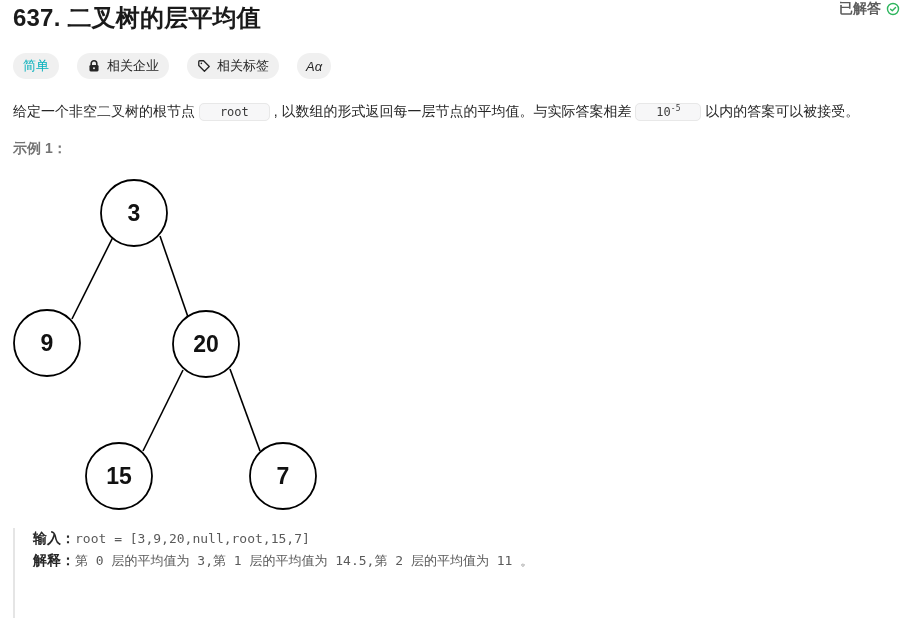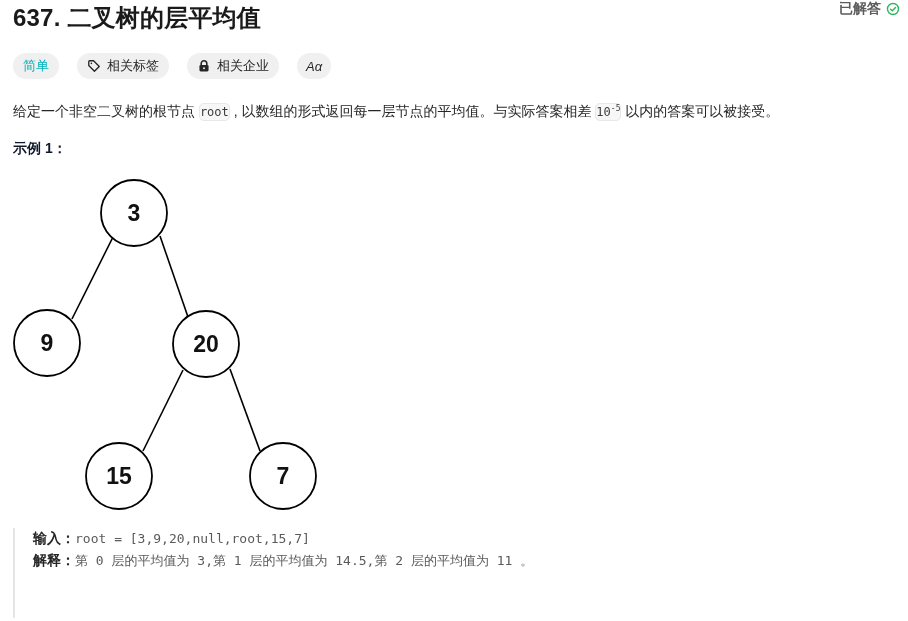--- a/index.html
+++ b/index.html
@@ -11,24 +11,24 @@
   .solved { display: flex; align-items: center; gap: 5px; font-size: 14px; color: #5c5c5c; margin-top: -2px; font-weight: bold; }
   .solved svg { width: 14px; height: 14px; }
 
   .tags { position: absolute; left: 13px; top: 53px; display: flex; gap: 18px; }
   .tag { height: 26px; border-radius: 13px; background: #f0f0f0; display: flex; align-items: center; padding: 0 10px; font-size: 13px; color: #262626; gap: 6px; cursor: pointer; }
   .tag.easy { color: #00afbb; }
   .tag svg { width: 14px; height: 14px; }
   .tag.lang { padding: 0 9px; font-size: 13px; font-style: italic; }
 
   .desc { position: absolute; left: 13px; top: 98px; font-size: 14px; color: #262626; white-space: nowrap; line-height: 22px; }
-  .code { font-family: "DejaVu Sans Mono", "Liberation Mono", monospace; font-size: 12px; background: #f7f7f8; border: 1px solid #e8e8e8; border-radius: 5px; padding: 1px 0; color: #3c3c3c; }
+  .code { font-family: "DejaVu Sans Mono", "Liberation Mono", monospace; font-size: 12px; background: #f7f7f8; border: 1px solid #e8e8e8; border-radius: 5px; padding: 1px 20px; color: #3c3c3c; }
   .code sup { font-size: 8px; vertical-align: 5px; }
 
-  .example-title { position: absolute; left: 13px; top: 140px; font-size: 14px; font-weight: bold; color: #0f172a; }
+  .example-title { position: absolute; left: 13px; top: 140px; font-size: 14px; font-weight: bold; color: #737373; }
 
   .tree { position: absolute; left: 0; top: 170px; width: 330px; height: 350px; }
 
   .example-box { position: absolute; left: 13px; top: 528px; border-left: 2px solid #e5e5e5; padding-left: 18px; font-family: "DejaVu Sans Mono", "Liberation Mono", monospace; font-size: 13px; color: #5a5a5a; line-height: 21.5px; height: 90px; }
   .example-box .lbl { font-family: "Liberation Sans", "DejaVu Sans", sans-serif; font-weight: bold; color: #262626; font-size: 14px; margin-top: 28px; }
   .line { white-space: pre; }
 </style>
 </head>
 <body>
 
@@ -41,33 +41,33 @@
       <path d="M5.2 8.2 L7.2 10.1 L10.9 6.2" stroke-linecap="round" stroke-linejoin="round"></path>
     </svg>
   </div>
 </div>
 
 <div class="tags">
   <div class="tag easy">
     <span>简单</span>
   </div>
   <div class="tag">
-    <svg viewBox="0 0 16 16" fill="none" stroke="#262626" stroke-width="1.5">
-      <path d="M2 3 V7.5 L8.5 14 L14 8.5 L7.5 2 H3 Q2 2 2 3 Z" stroke-linejoin="round"></path>
-      <circle cx="5" cy="5" r="0.9" fill="#262626" stroke="none"></circle>
-    </svg>
-    <span>相关标签</span>
-  </div>
-  <div class="tag">
     <svg viewBox="0 0 16 16">
       <path d="M4.8 7 V5.2 A3.2 3.2 0 0 1 11.2 5.2 V7" fill="none" stroke="#262626" stroke-width="1.8"></path>
       <rect x="2.8" y="6.8" width="10.4" height="7.4" rx="1.5" fill="#262626"></rect>
       <circle cx="8" cy="10.5" r="1.1" fill="#f0f0f0"></circle>
     </svg>
     <span>相关企业</span>
+  </div>
+  <div class="tag">
+    <svg viewBox="0 0 16 16" fill="none" stroke="#262626" stroke-width="1.5">
+      <path d="M2 3 V7.5 L8.5 14 L14 8.5 L7.5 2 H3 Q2 2 2 3 Z" stroke-linejoin="round"></path>
+      <circle cx="5" cy="5" r="0.9" fill="#262626" stroke="none"></circle>
+    </svg>
+    <span>相关标签</span>
   </div>
   <div class="tag lang">
     <span>Aα</span>
   </div>
 </div>
 
 <div class="desc">
   <span>给定一个非空二叉树的根节点 </span><span class="code">root</span><span> , 以数组的形式返回每一层节点的平均值。与实际答案相差 </span><span class="code"><span>10</span><sup>-5</sup></span><span> 以内的答案可以被接受。</span>
 </div>
 

